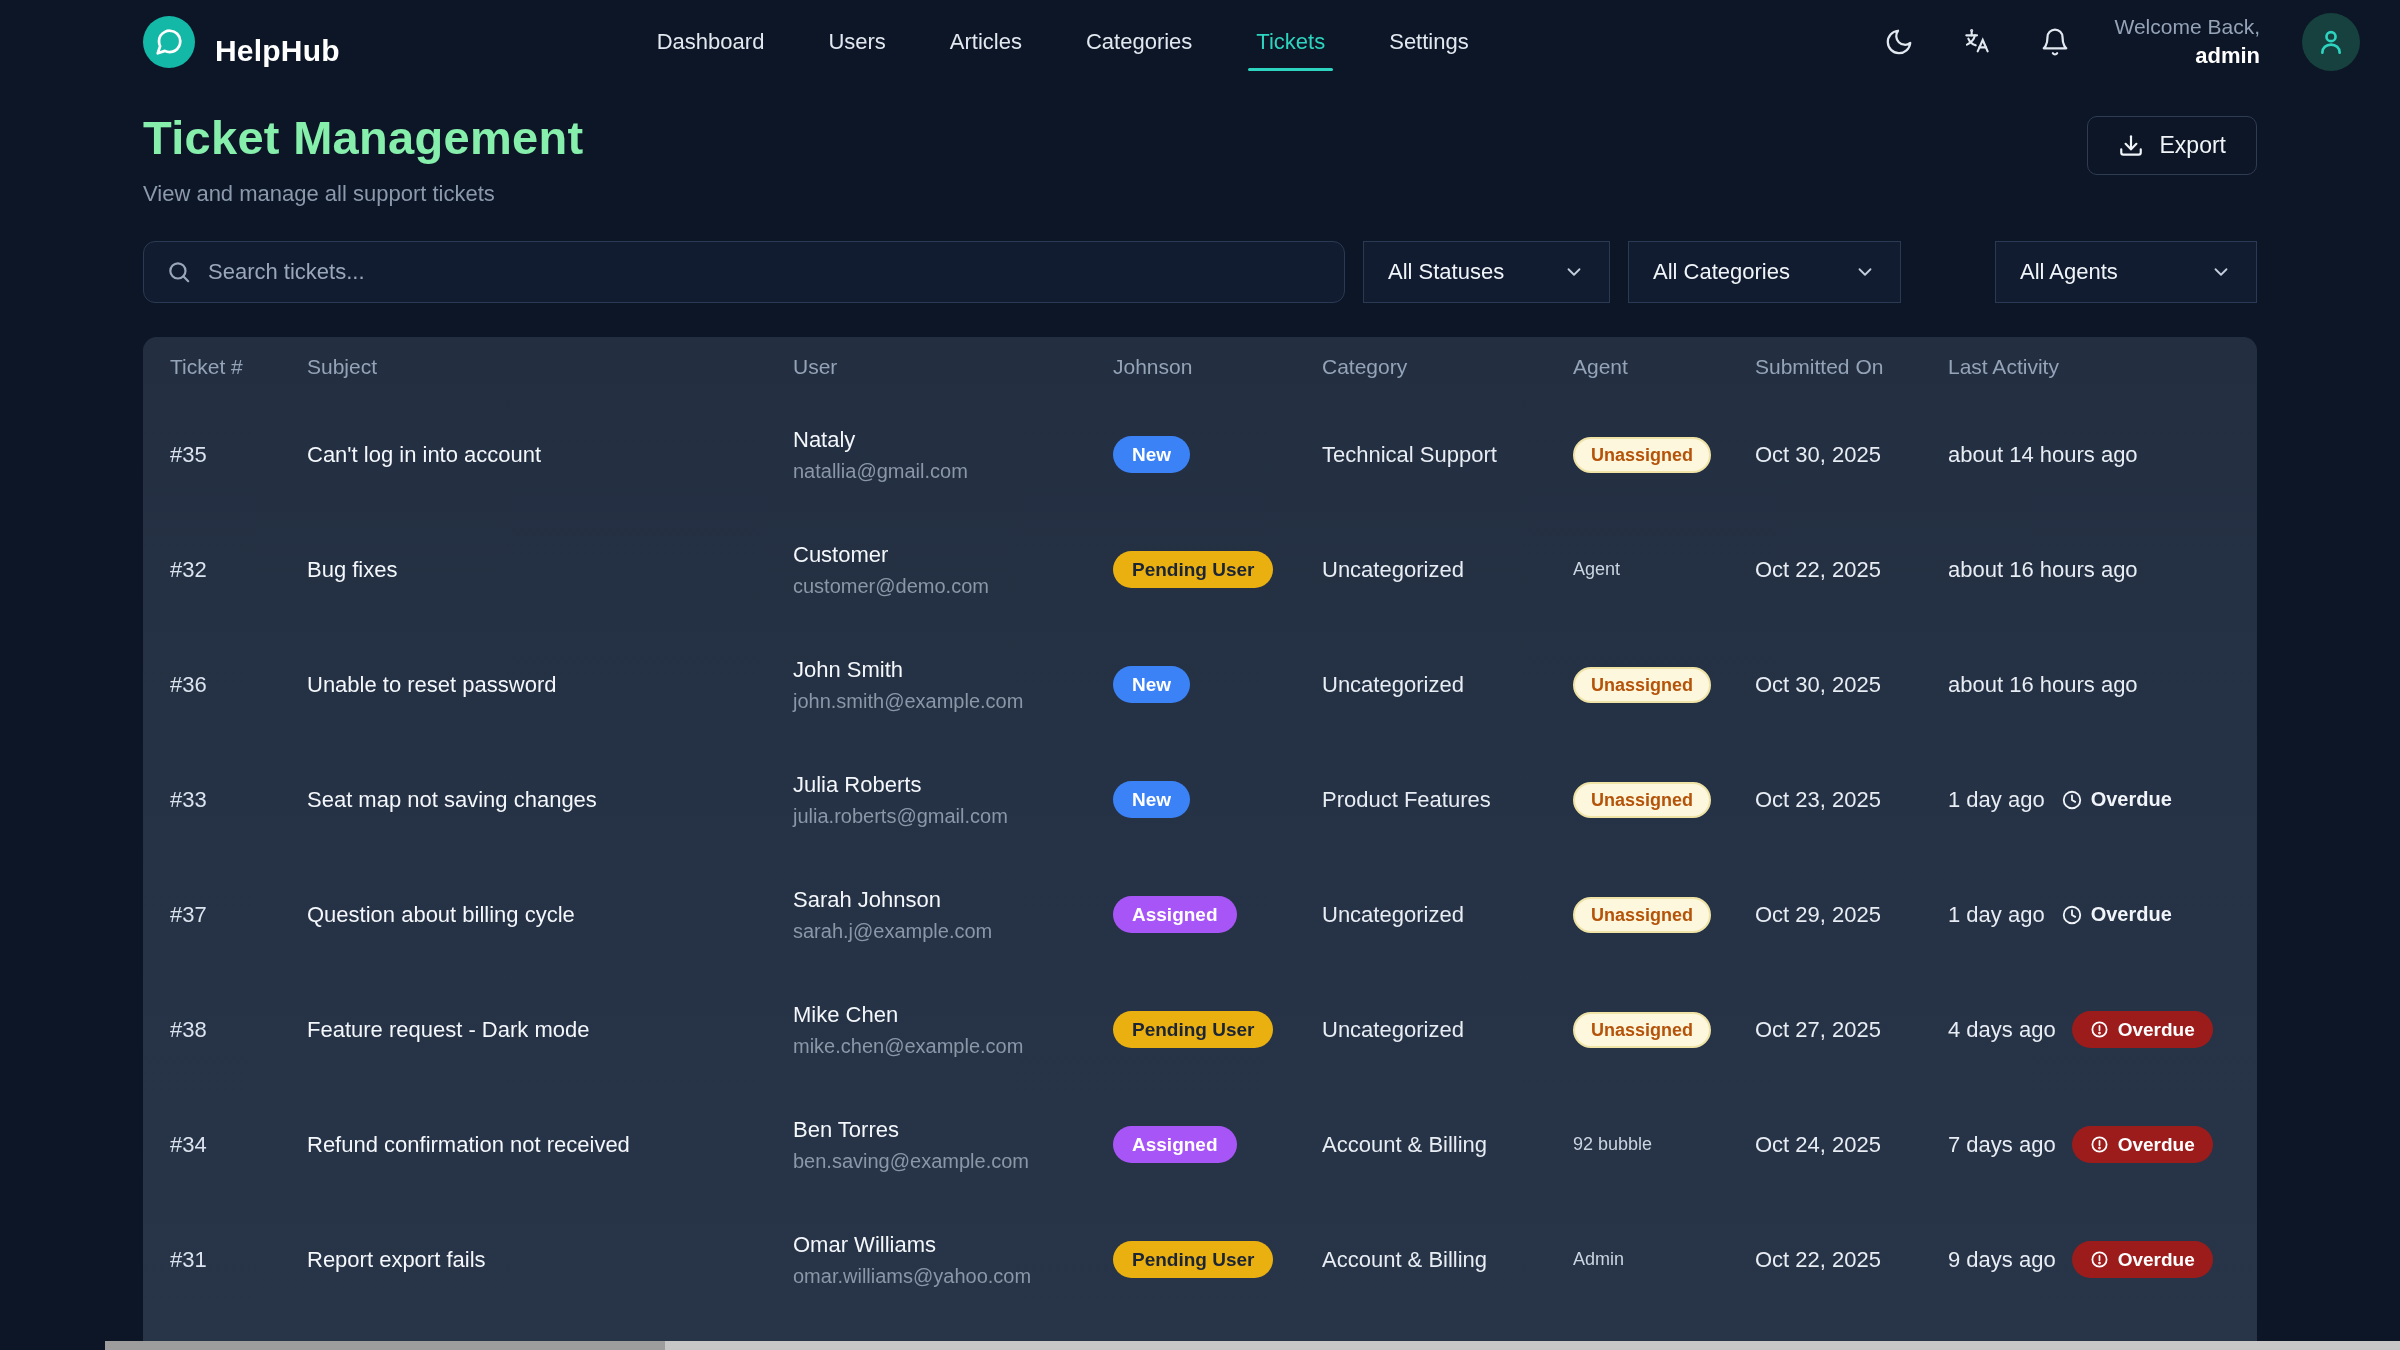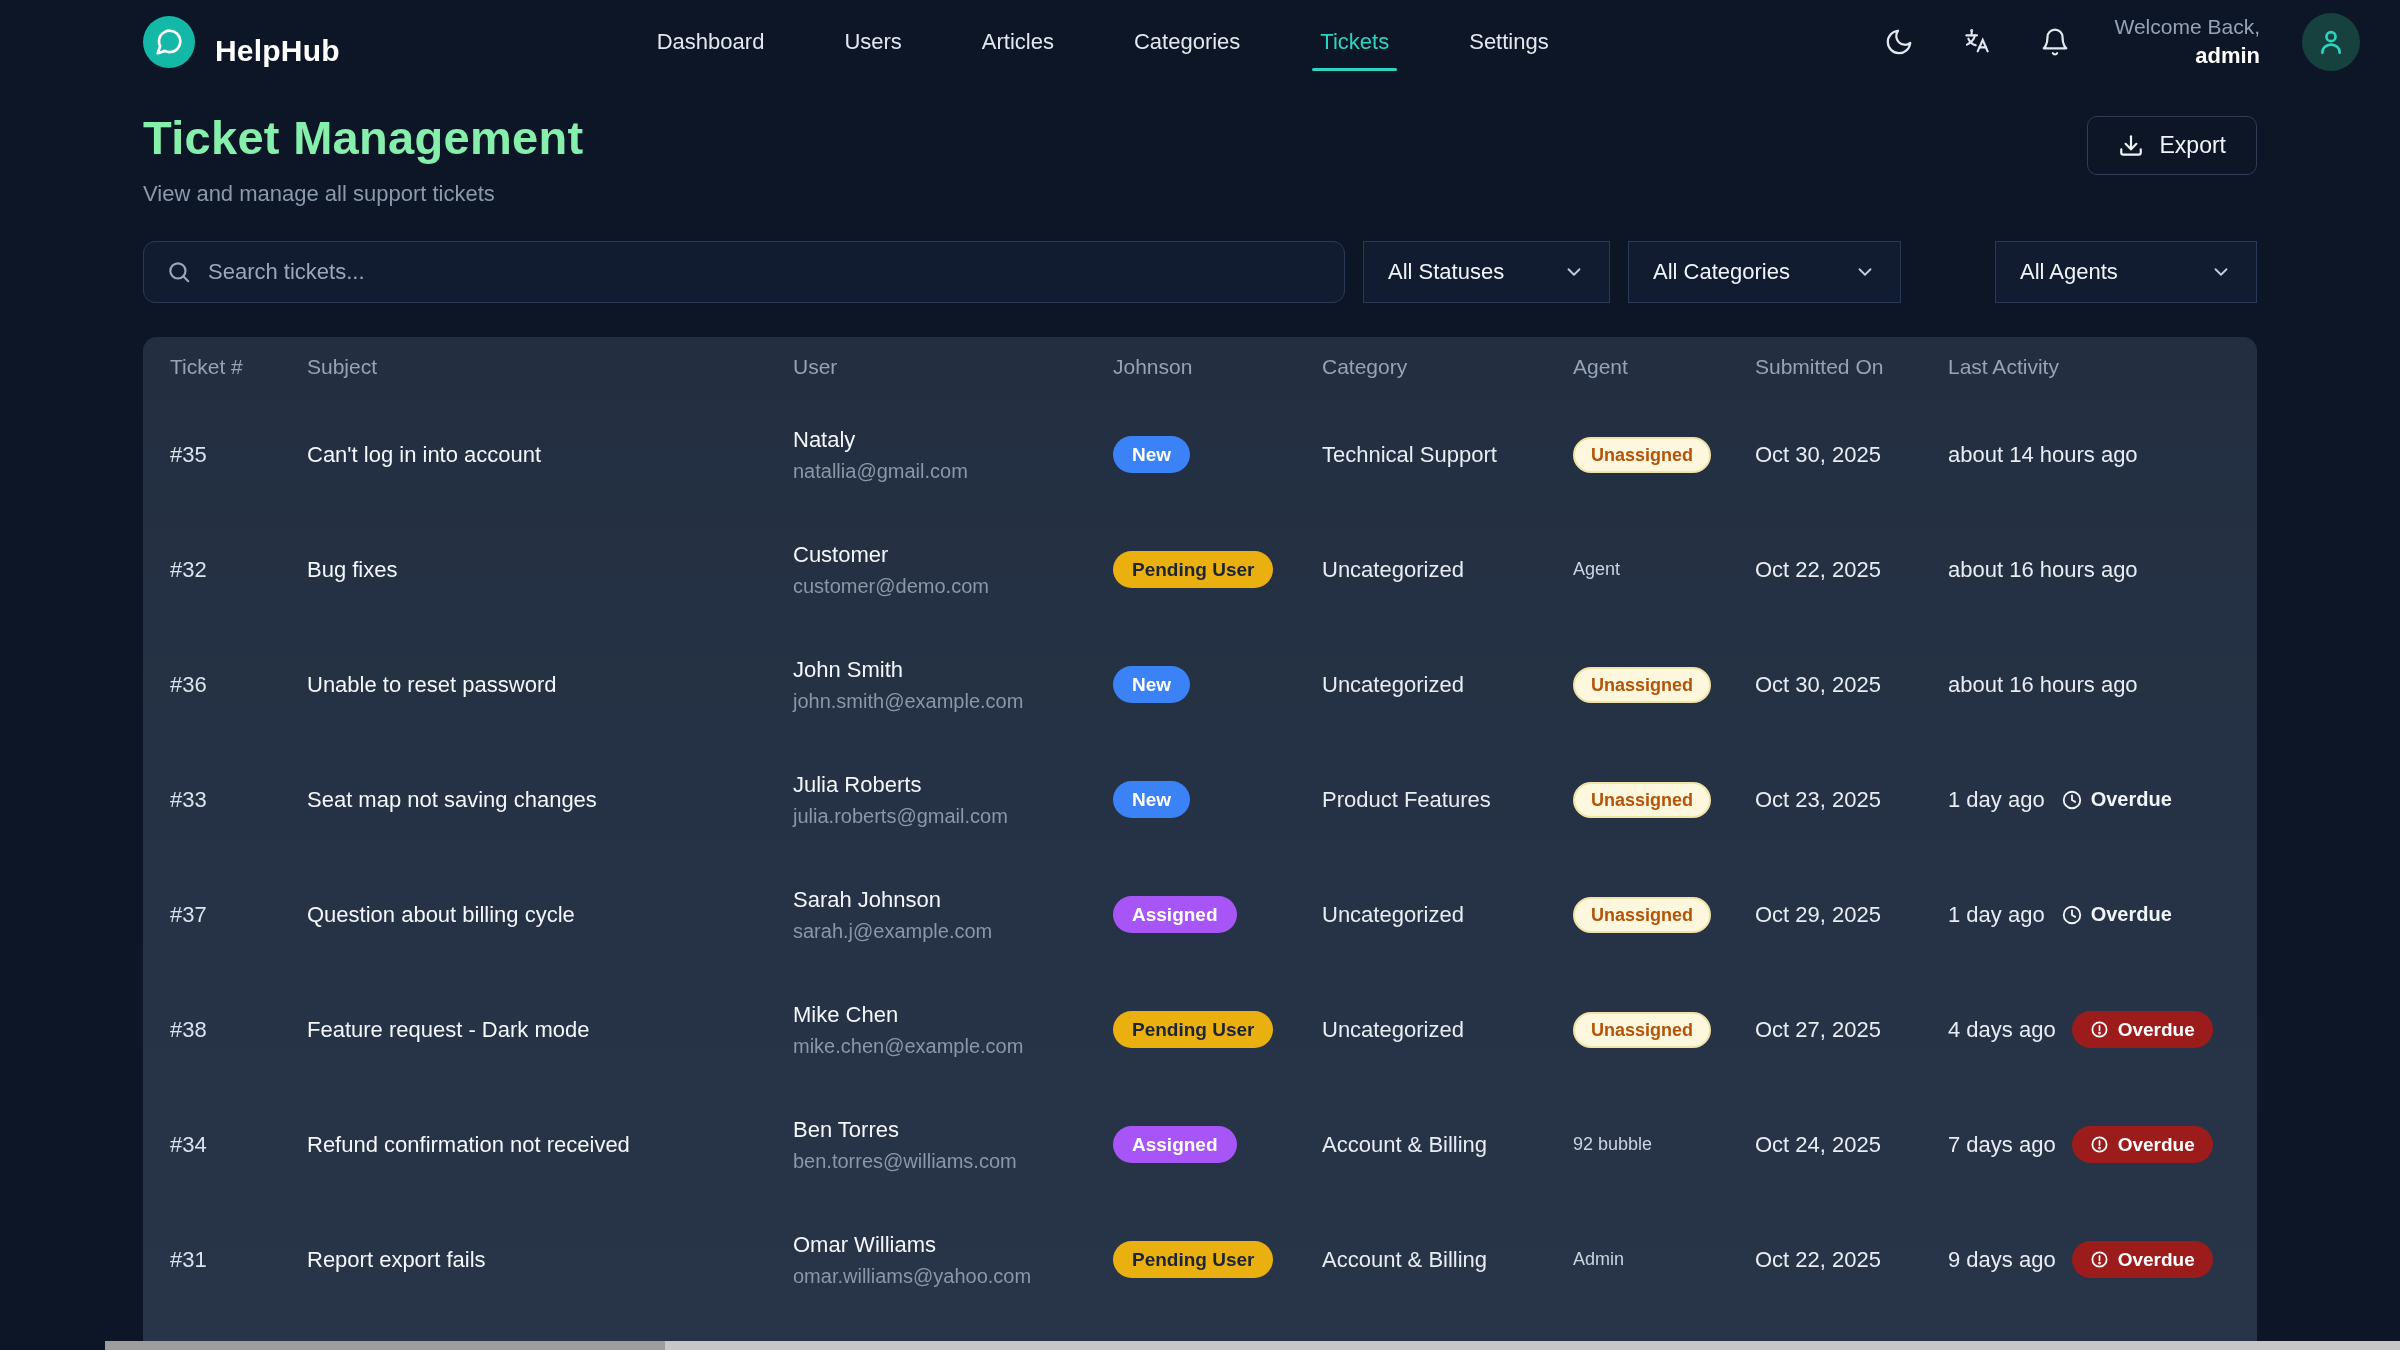--- a/index.html
+++ b/index.html
@@ -16,21 +16,21 @@
     height:84px; display:flex; align-items:center;
     padding:0 40px 0 143px;
   }
   .brand { display:flex; align-items:flex-end; gap:20px; cursor:pointer; }
   .brand-logo {
     width:52px; height:52px; border-radius:50%;
     background:#14b8a6; display:flex; align-items:center; justify-content:center;
   }
   .brand-name { font-size:30px; font-weight:bold; color:#ffffff; letter-spacing:.2px; }
 
-  .nav { display:flex; gap:76px; margin-left:315px; align-items:center; }
+  .nav { display:flex; gap:60px; margin-left:315px; align-items:center; }
   .nav-item {
     font-size:22px; color:#e2e8f0; cursor:pointer; position:relative;
     padding:28px 2px;
   }
   .nav-item.active { color:#2dd4bf; }
   .nav-item.active::after {
     content:""; position:absolute; left:-6px; right:-6px; bottom:12px;
     height:3px; background:#2dd4bf; border-radius:2px;
   }
 
@@ -387,21 +387,21 @@
             </span>
             <span>Overdue</span>
           </span>
         </div>
       </div>
       <div class="trow tbody-row">
         <div class="cell-ticket">#34</div>
         <div class="cell-subject">Refund confirmation not received</div>
         <div>
           <div class="cell-user-name">Ben Torres</div>
-          <div class="cell-user-email">ben.torres@williams.com</div>
+          <div class="cell-user-email">ben.saving@example.com</div>
         </div>
         <div><span class="badge assigned">Assigned</span></div>
         <div class="cell-category">Account &amp; Billing</div>
         <div><span class="agent-text">92 bubble</span></div>
         <div class="cell-date">Oct 24, 2025</div>
         <div class="activity">
           <span class="activity-time">7 days ago</span>
           <span class="overdue-badge">
             <span>
               <svg width="19" height="19" viewBox="0 0 24 24" fill="none" stroke="#ffffff" stroke-width="2.2" stroke-linecap="round">

